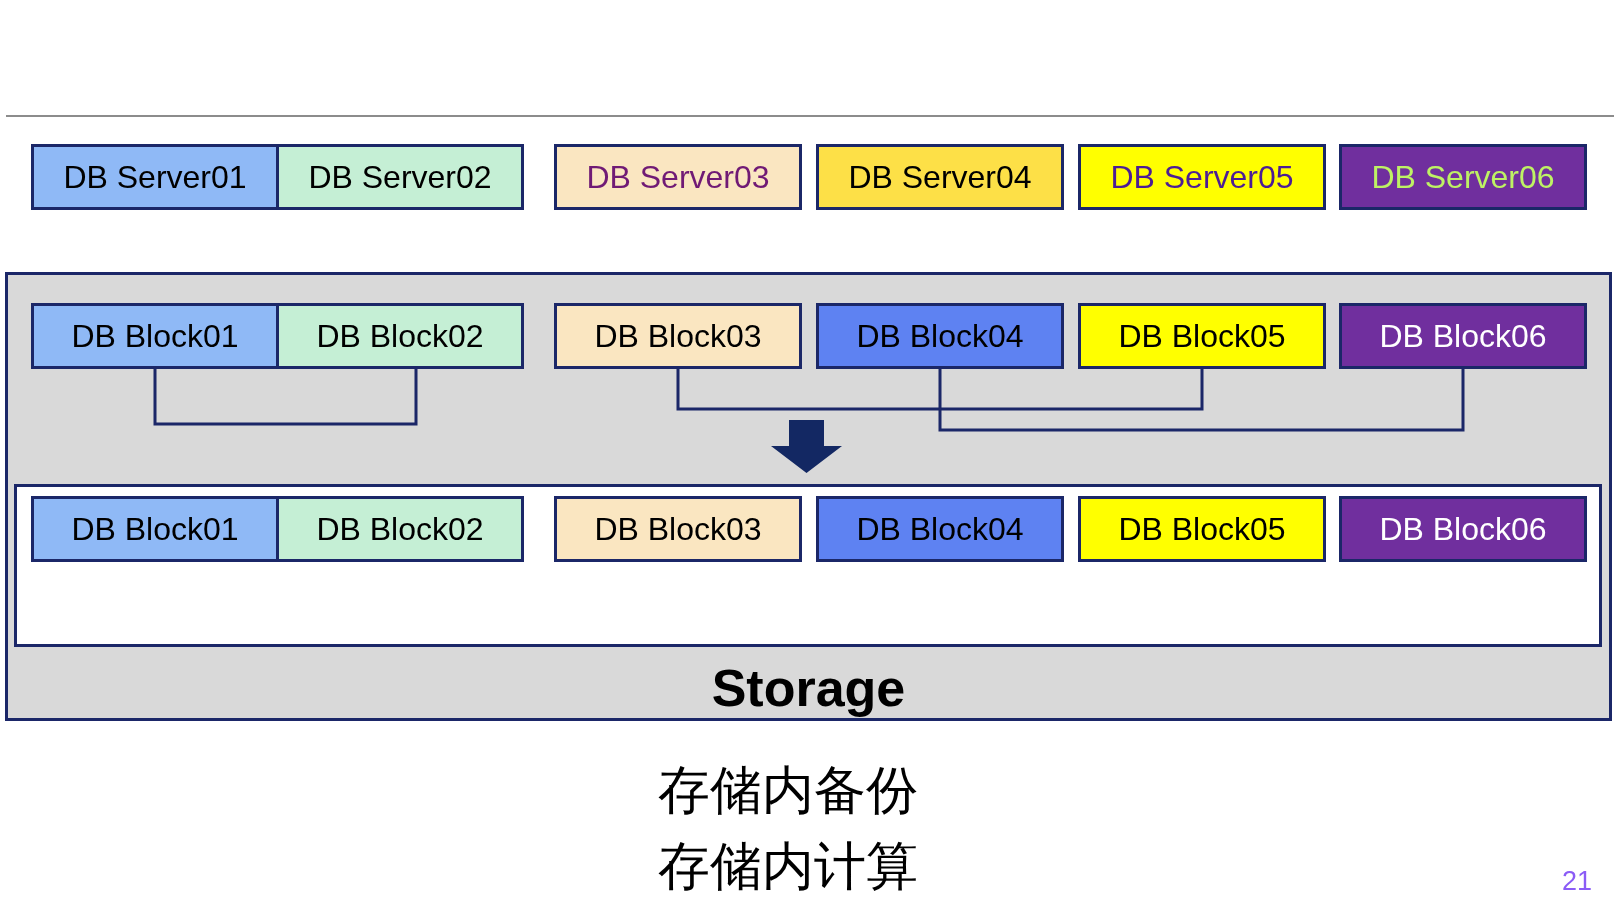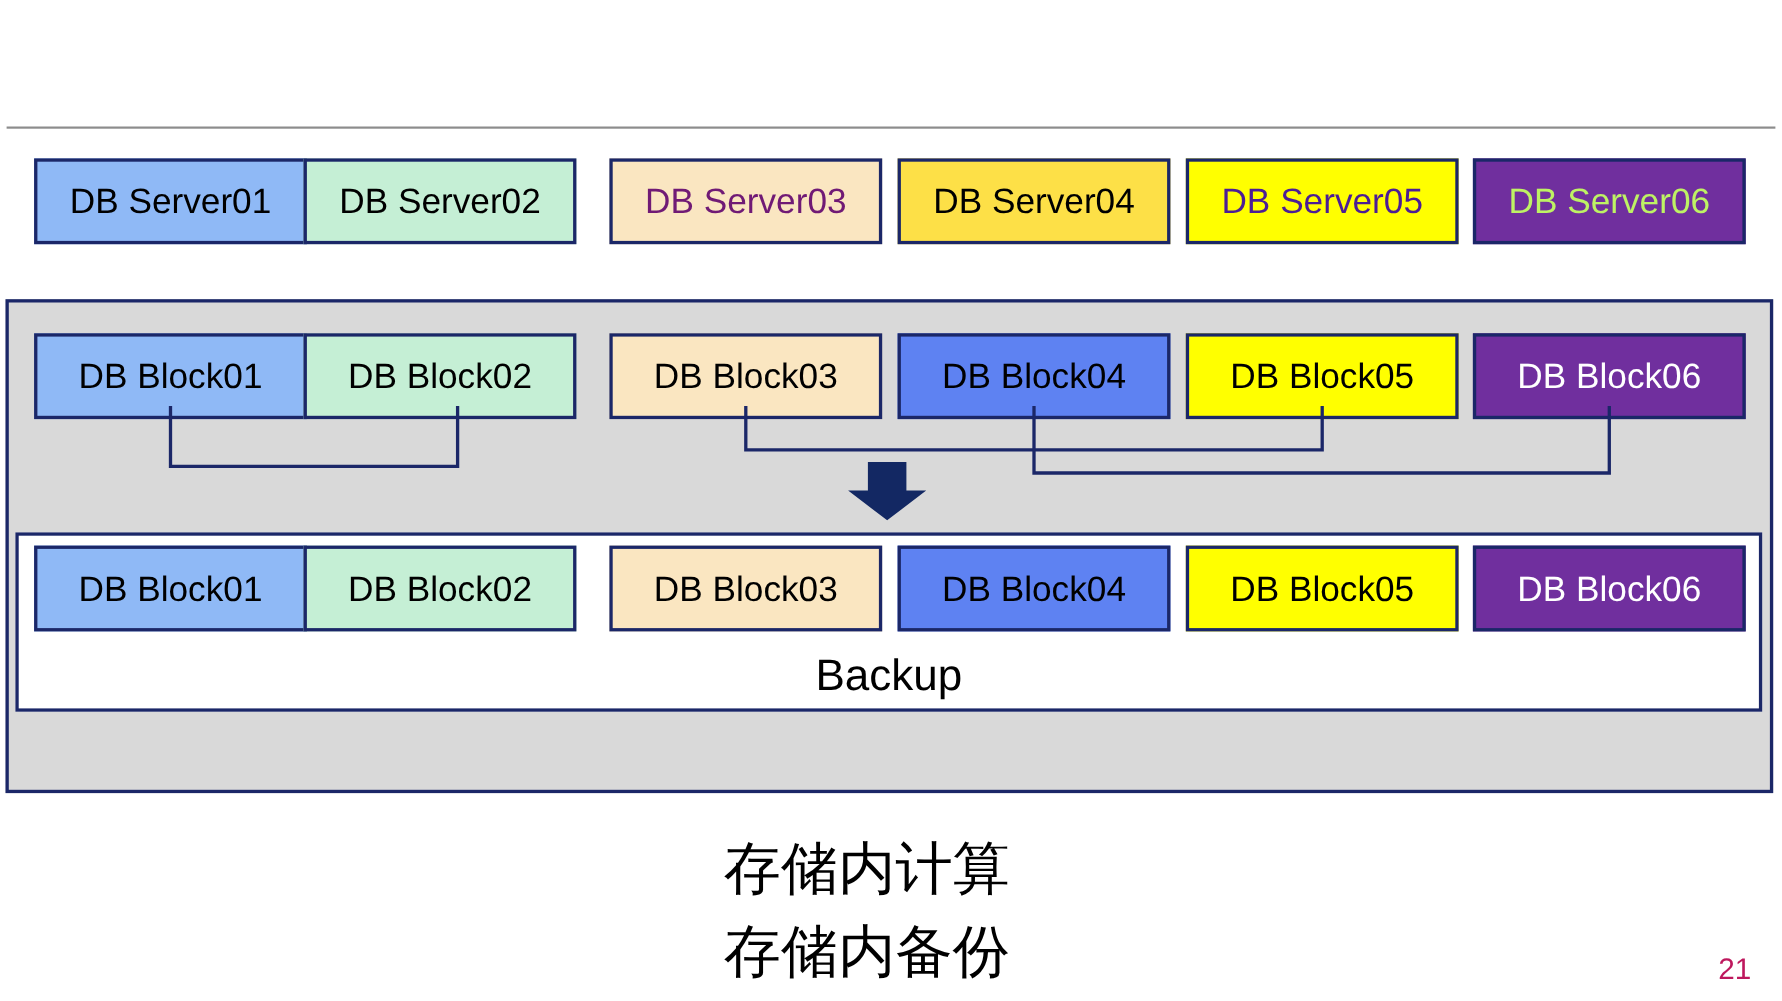--- a/index.html
+++ b/index.html
@@ -13,21 +13,21 @@
   .title{
     position:absolute;left:22px;top:2px;
     font-size:70px;font-weight:bold;
     letter-spacing:2px;
   }
   .title-rule{
     position:absolute;left:6px;top:115px;width:1608px;height:2px;
     background:#8c8c8c;
   }
   .box{
-    position:absolute;width:248px;height:78px;
+    position:absolute;width:248px;height:66px;
     border:3px solid #1B2768;
     box-sizing:border-box;
     display:flex;align-items:center;justify-content:center;
     font-size:32px;
     white-space:nowrap;
   }
   
   .c0{left:31px}.c1{left:276px}.c2{left:554px}.c3{left:816px}.c4{left:1078px}.c5{left:1339px}
   .row-servers .box{top:144px;}
   .row-src .box{top:303px;}
@@ -133,29 +133,29 @@
         <span>DB Block04</span>
       </div>
     <div class="box c4" style="background-color: rgb(255, 255, 0); color: rgb(0, 0, 0);">
         <span>DB Block05</span>
       </div>
     <div class="box c5" style="background-color: rgb(112, 47, 158); color: rgb(255, 255, 255);">
         <span>DB Block06</span>
       </div>
   </div>
 
-  <div class="backup-label">Backup</div>
+  <div class="storage-label">Storage</div>
 
   <svg class="overlay" viewBox="0 0 1620 910">
     <polyline points="155,369 155,424 416,424 416,369" fill="none" stroke-width="3" stroke="#1B2768"></polyline>
     <polyline points="678,369 678,409 1202,409 1202,369" fill="none" stroke-width="3" stroke="#1B2768"></polyline>
     <polyline points="940,369 940,430 1463,430 1463,369" fill="none" stroke-width="3" stroke="#1B2768"></polyline>
     <polygon points="789,420 824,420 824,446 842,446 806.5,473 771,446 789,446" fill="#132863"></polygon>
   </svg>
 
   <div class="caption">
+    <div>存储内备份</div>
     <div>存储内计算</div>
-    <div>存储内备份</div>
   </div>
 
-  <div class="page-number" style="color: #be185d;">21</div>
+  <div class="page-number" style="color: #8b5cf6;">21</div>
 
 </div>
 
 </body></html>

